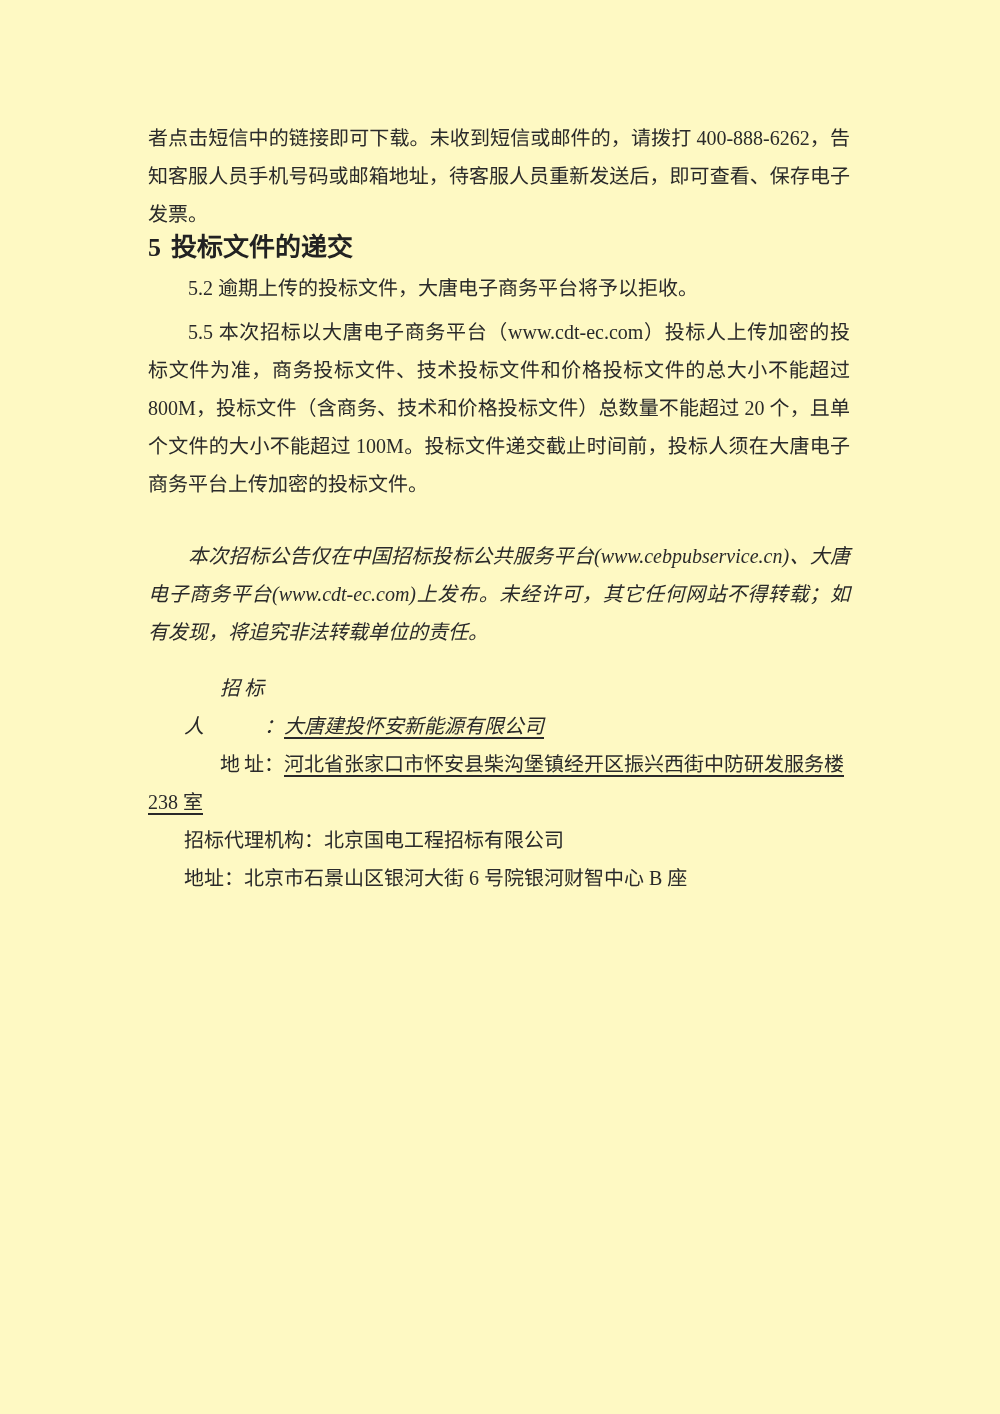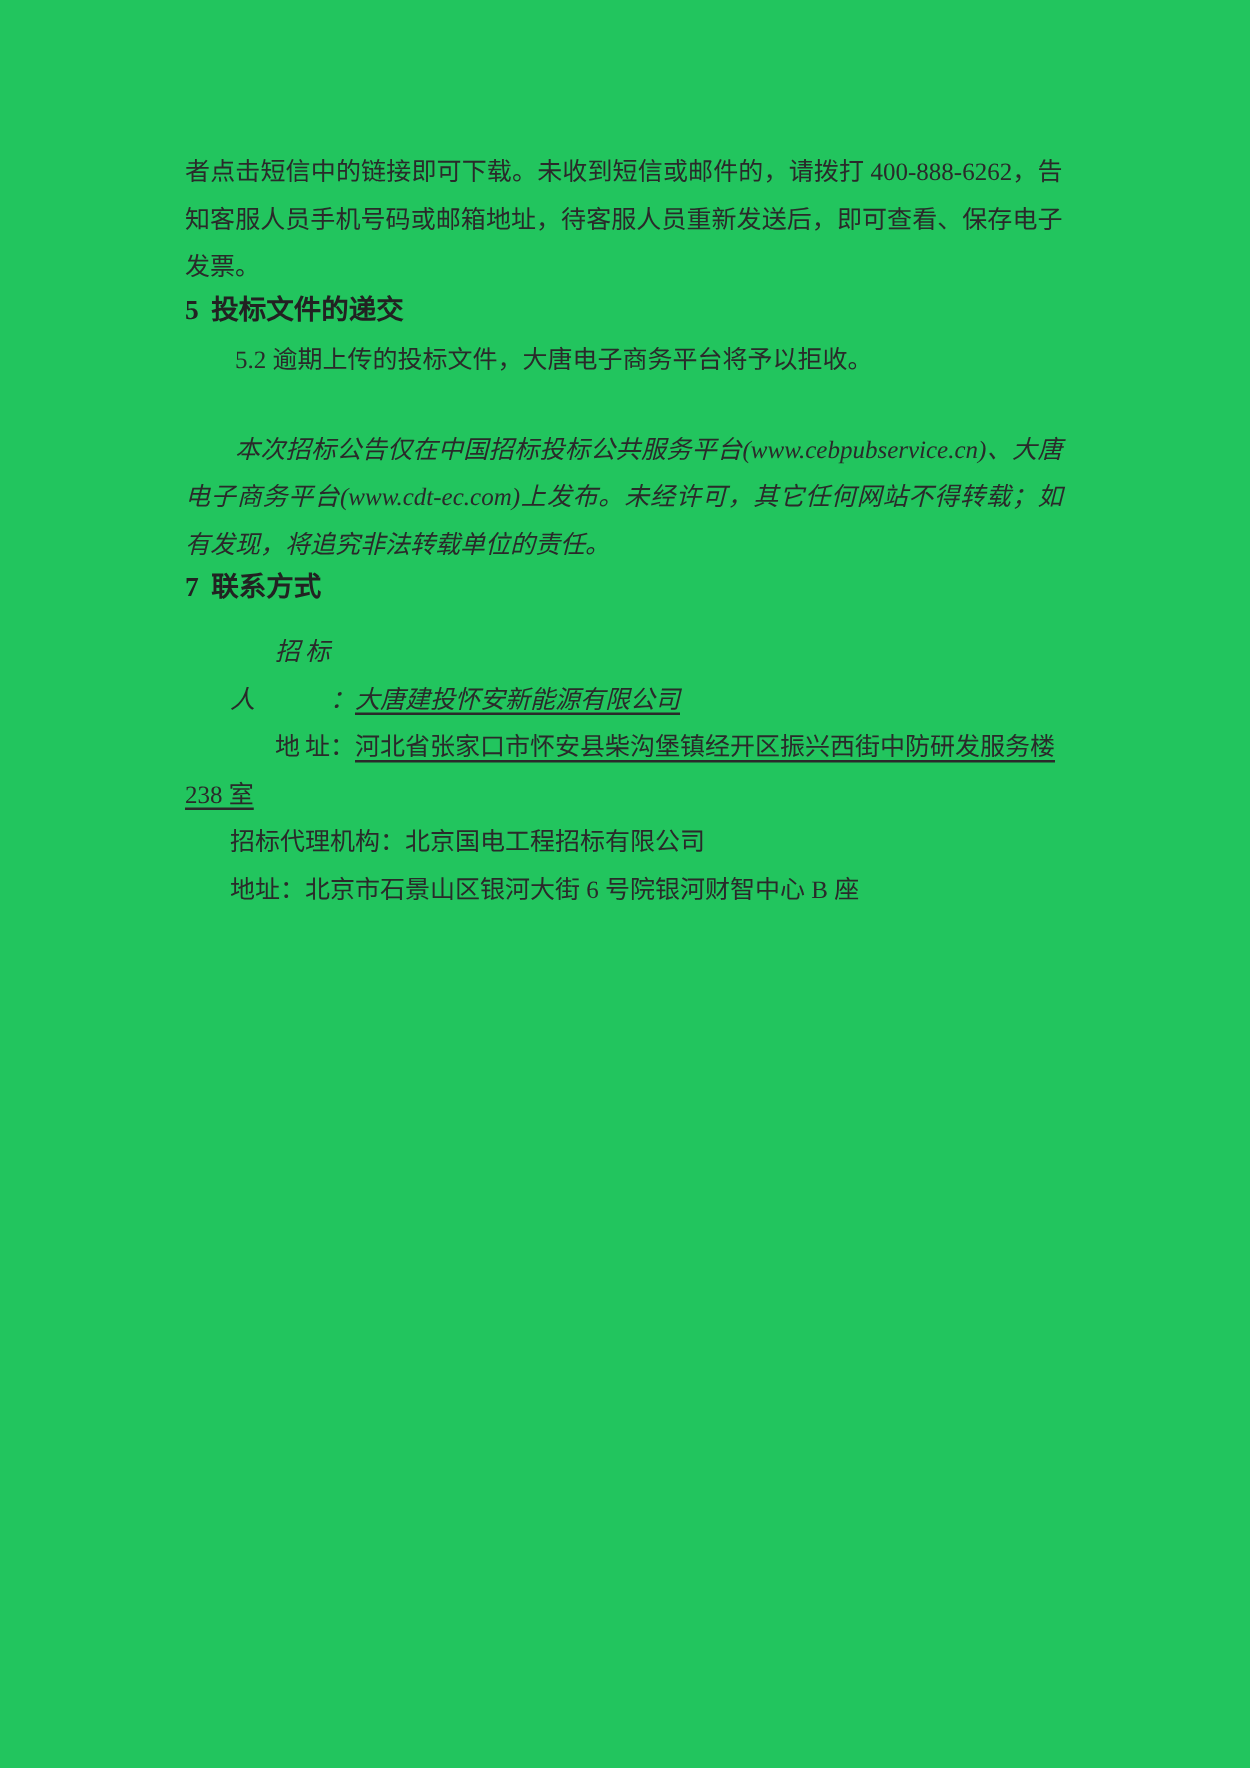--- a/index.html
+++ b/index.html
@@ -6,38 +6,38 @@
     margin: 0;
     padding: 0;
     background: #fcfcfc;
   }
   .page {
     position: relative;
     width: 1000px;
     height: 1414px;
     box-sizing: border-box;
     padding: 119px 150px 0 148px;
-    background: #22c55e;
+    background: #fef9c3;
     color: #2a2a2a;
     font-family: "Liberation Serif", "DejaVu Serif", serif;
     font-size: 20px;
     line-height: 38px;
     overflow: hidden;
   }
   .para {
     margin: 0;
     text-indent: 40px;
     text-align: justify;
   }
   .intro {
     text-indent: 0;
   }
   h2.sec {
     margin: 0;
-    font-size: 22px;
+    font-size: 26px;
     line-height: 30px;
     font-weight: 700;
     text-align: left;
     color: #222;
   }
   .hnum { display: inline-block; margin-right: 10px; }
 
   .contact {
     margin: 0;
     text-indent: 36px;
@@ -70,25 +70,25 @@
 </head>
 <body>
 
 <div class="page">
 
   <p class="para intro">者点击短信中的链接即可下载。未收到短信或邮件的，请拨打 400-888-6262，告知客服人员手机号码或邮箱地址，待客服人员重新发送后，即可查看、保存电子发票。</p>
 
   <h2 class="sec m-h5"><span class="hnum">5</span><span>投标文件的递交</span></h2>
 
   <p class="para m-52">5.2 逾期上传的投标文件，大唐电子商务平台将予以拒收。</p>
+  <p class="para m-55">5.5 本次招标以大唐电子商务平台（www.cdt-ec.com）投标人上传加密的投标文件为准，商务投标文件、技术投标文件和价格投标文件的总大小不能超过 800M，投标文件（含商务、技术和价格投标文件）总数量不能超过 20 个，且单个文件的大小不能超过 100M。投标文件递交截止时间前，投标人须在大唐电子商务平台上传加密的投标文件。</p>
 
 
   <p class="para m-61">本次招标公告仅在中国招标投标公共服务平台(www.cebpubservice.cn)、大唐电子商务平台(www.cdt-ec.com)上发布。未经许可，其它任何网站不得转载；如有发现，将追究非法转载单位的责任。</p>
 
-  <h2 class="sec m-h7"><span class="hnum">7</span><span>联系方式</span></h2>
 
   <p class="contact m-c1"><span class="clabel spread">招标人</span><span>：</span><span class="u">大唐建投怀安新能源有限公司</span></p>
 
   <p class="contact"><span class="clabel spread">地址</span><span>：</span><span class="u">河北省张家口市怀安县柴沟堡镇经开区振兴西街中防研发服务楼</span><br><span class="u">238 室</span></p>
 
   <p class="contact"><span>招标代理机构</span><span>：</span><span>北京国电工程招标有限公司</span></p>
 
   <p class="contact"><span>地址</span><span>：</span><span>北京市石景山区银河大街 6 号院银河财智中心 B 座</span></p>
 
 </div>

